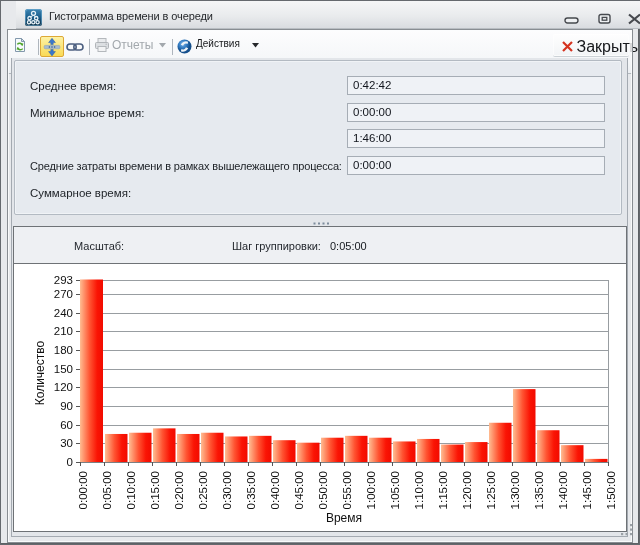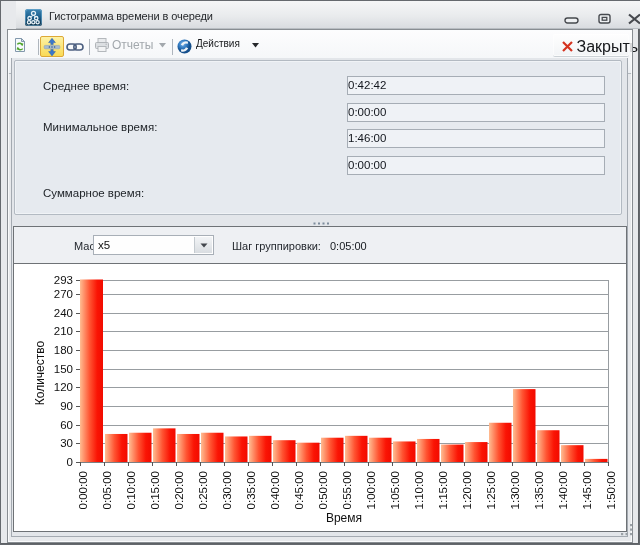--- a/index.html
+++ b/index.html
@@ -13,23 +13,23 @@
   
   #toolbar{position:absolute;left:8px;top:30px;width:624px;height:44px;
     background:linear-gradient(#fdfdfe,#f4f6f8 75%,#eceff2);border-bottom:1px solid #b2b8be;box-sizing:border-box;}
   .tsep{position:absolute;top:9px;width:1px;height:16px;background:#aeb5bd;}
   
   #client{position:absolute;left:11px;top:58px;width:617px;height:479px;
     border:1px solid #a4aab1;border-top:none;background:#e3e6ea;box-sizing:border-box;}
   
   #grp{position:absolute;left:14px;top:60px;width:608px;height:155px;background:#e6eaef;
     border:1px solid #b3bac2;border-radius:2px;box-shadow:inset 0 0 0 1px #f0f3f6;box-sizing:border-box;}
-  .flabel{position:absolute;left:30px;font-size:11.5px;color:#1c2025;margin-left:13px;}
+  .flabel{position:absolute;left:30px;font-size:11.5px;color:#1c2025;}
   .fbox{position:absolute;left:347px;width:258px;height:19px;background:#eff2f6;border:1px solid #a6adb5;
-    box-sizing:border-box;font-size:11.5px;color:#12161d;line-height:17px;}
+    box-sizing:border-box;font-size:11.5px;color:#12161d;line-height:17px;padding-left:5px;}
   
   #dots{position:absolute;left:313px;top:221.5px;width:16px;height:3px;}
   
   #bot{position:absolute;left:13px;top:226px;width:614px;height:306px;background:#eef0f3;
     border:1px solid #6e7276;box-sizing:border-box;}
   
   #lblScale{position:absolute;left:36px;top:240px;font-size:11px;color:#24282e;margin-left:38px;}
   #combo{position:absolute;left:93px;top:235px;width:121px;height:20px;background:#fefefe;border:1px solid #a8afb7;box-sizing:border-box;}
   #combo .val{position:absolute;left:4px;top:3px;font-size:11.5px;color:#111;}
   #combo .btn{position:absolute;right:1px;top:1px;width:17px;height:16px;
@@ -136,44 +136,37 @@
     <svg class="abs" style="left:554px;top:11px" width="11" height="11" viewBox="0 0 11 11">
       <path d="M1 1 L10 10 M10 1 L1 10" stroke="#d5331f" stroke-width="2.2" fill="none"></path>
     </svg>
     <div class="abs" style="left:568.5px;top:8px;font-size:16px;color:#16181b;">Закрыть</div>
   </div>
 
   <div id="client"></div>
 
   <div id="grp"></div>
     <div class="flabel" style="top:80px">Среднее время:</div>
-    <div class="flabel" style="top:121px">Минимальное время:</div>
+    <div class="flabel" style="top:107px">Минимальное время:</div>
+    <div class="flabel" style="top:160px;font-size:11px;letter-spacing:-0.15px">Средние затраты времени в рамках вышележащего процесса:</div>
     <div class="flabel" style="top:187px">Суммарное время:</div>
     <div class="fbox" style="top:76px">0:42:42</div>
     <div class="fbox" style="top:103px">0:00:00</div>
     <div class="fbox" style="top:129px">1:46:00</div>
     <div class="fbox" style="top:156px">0:00:00</div>
 
   <svg id="dots" viewBox="0 0 16 3">
     <rect x="0.5" y="0.5" width="2" height="2" fill="#7d8c9b"></rect>
       <rect x="5" y="0.5" width="2" height="2" fill="#7d8c9b"></rect>
     <rect x="9.5" y="0.5" width="2" height="2" fill="#7d8c9b"></rect>
       <rect x="14" y="0.5" width="2" height="2" fill="#7d8c9b"></rect>
   </svg>
 
   <div id="bot"></div>
   <div id="lblScale">Масштаб:</div>
-  <div id="combo">
-    <div class="val">x5</div>
-    <div class="btn">
-        <svg style="position:absolute;left:4.5px;top:6px" width="8" height="5" viewBox="0 0 8 5">
-          <path d="M0.5 0.5 h7 l-3.5 4 z" fill="#42464c"></path>
-        </svg>
-      </div>
-  </div>
   <div id="lblStep">Шаг группировки:</div>
   <div id="valStep">0:05:00</div>
 
   <div id="chart"></div>
   <div class="abs" style="left:7px;top:29px;width:626px;height:514px;border:1px solid #888d92;box-shadow:inset 0 0 0 1px rgba(252,253,254,0.85);box-sizing:border-box;pointer-events:none;"></div>
   <svg class="abs" style="left:618px;top:524px" width="16" height="14" viewBox="0 0 16 14">
     <g fill="#9aa0a6">
       <rect x="12" y="0" width="2.2" height="2.2"></rect>
       <rect x="12" y="4.5" width="2.2" height="2.2"></rect>
       <rect x="3" y="9" width="2.2" height="2.2"></rect>

